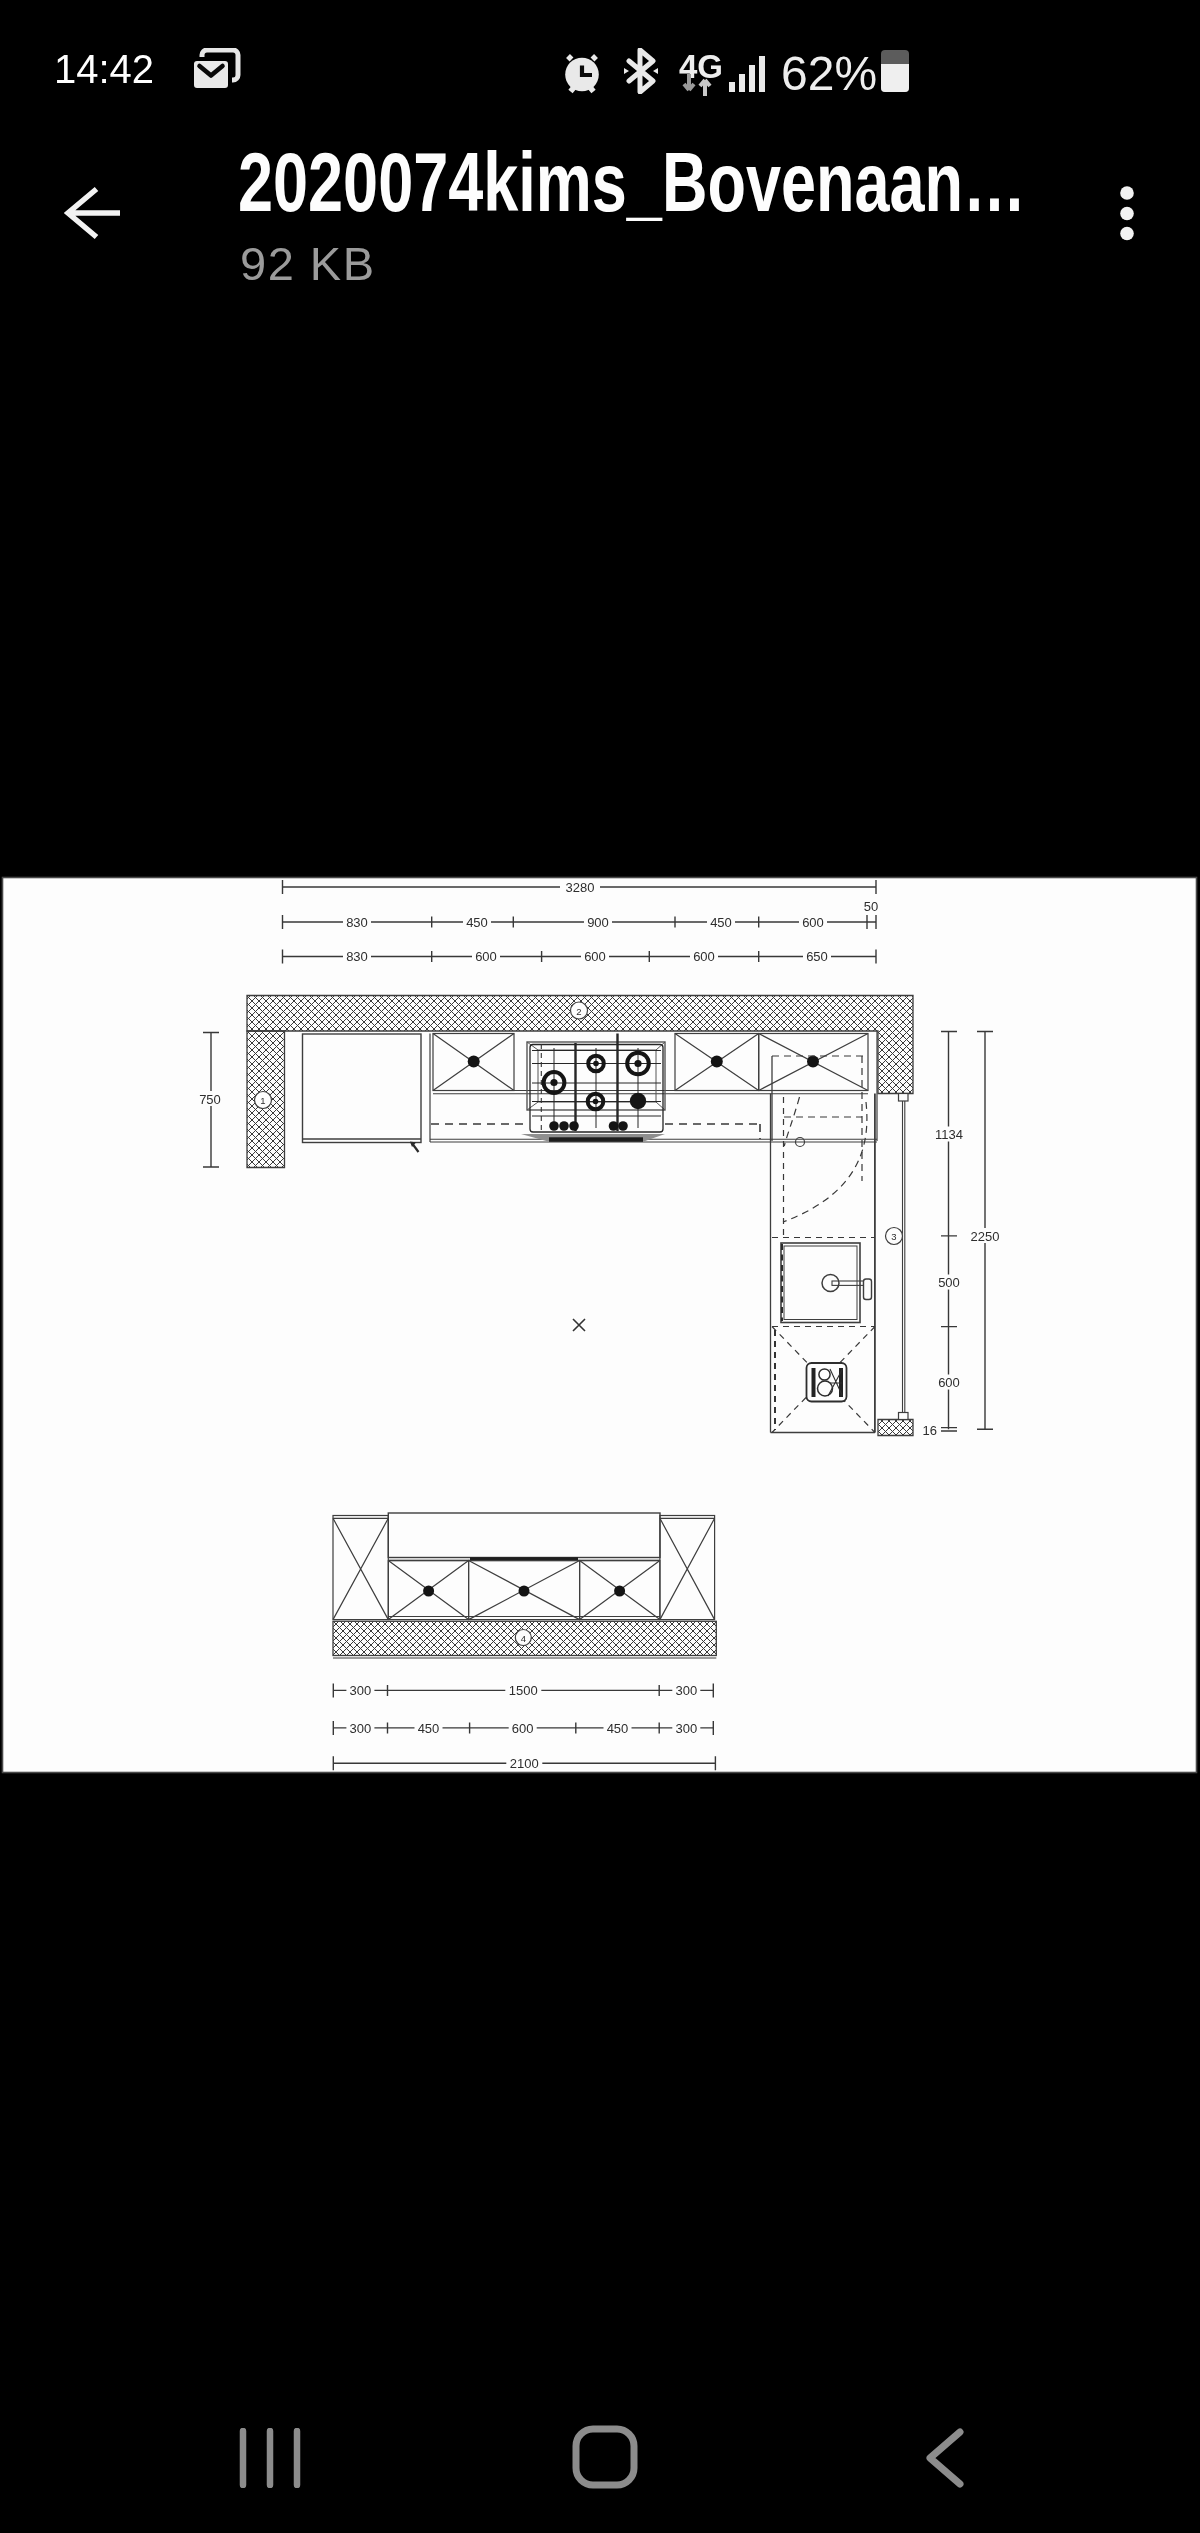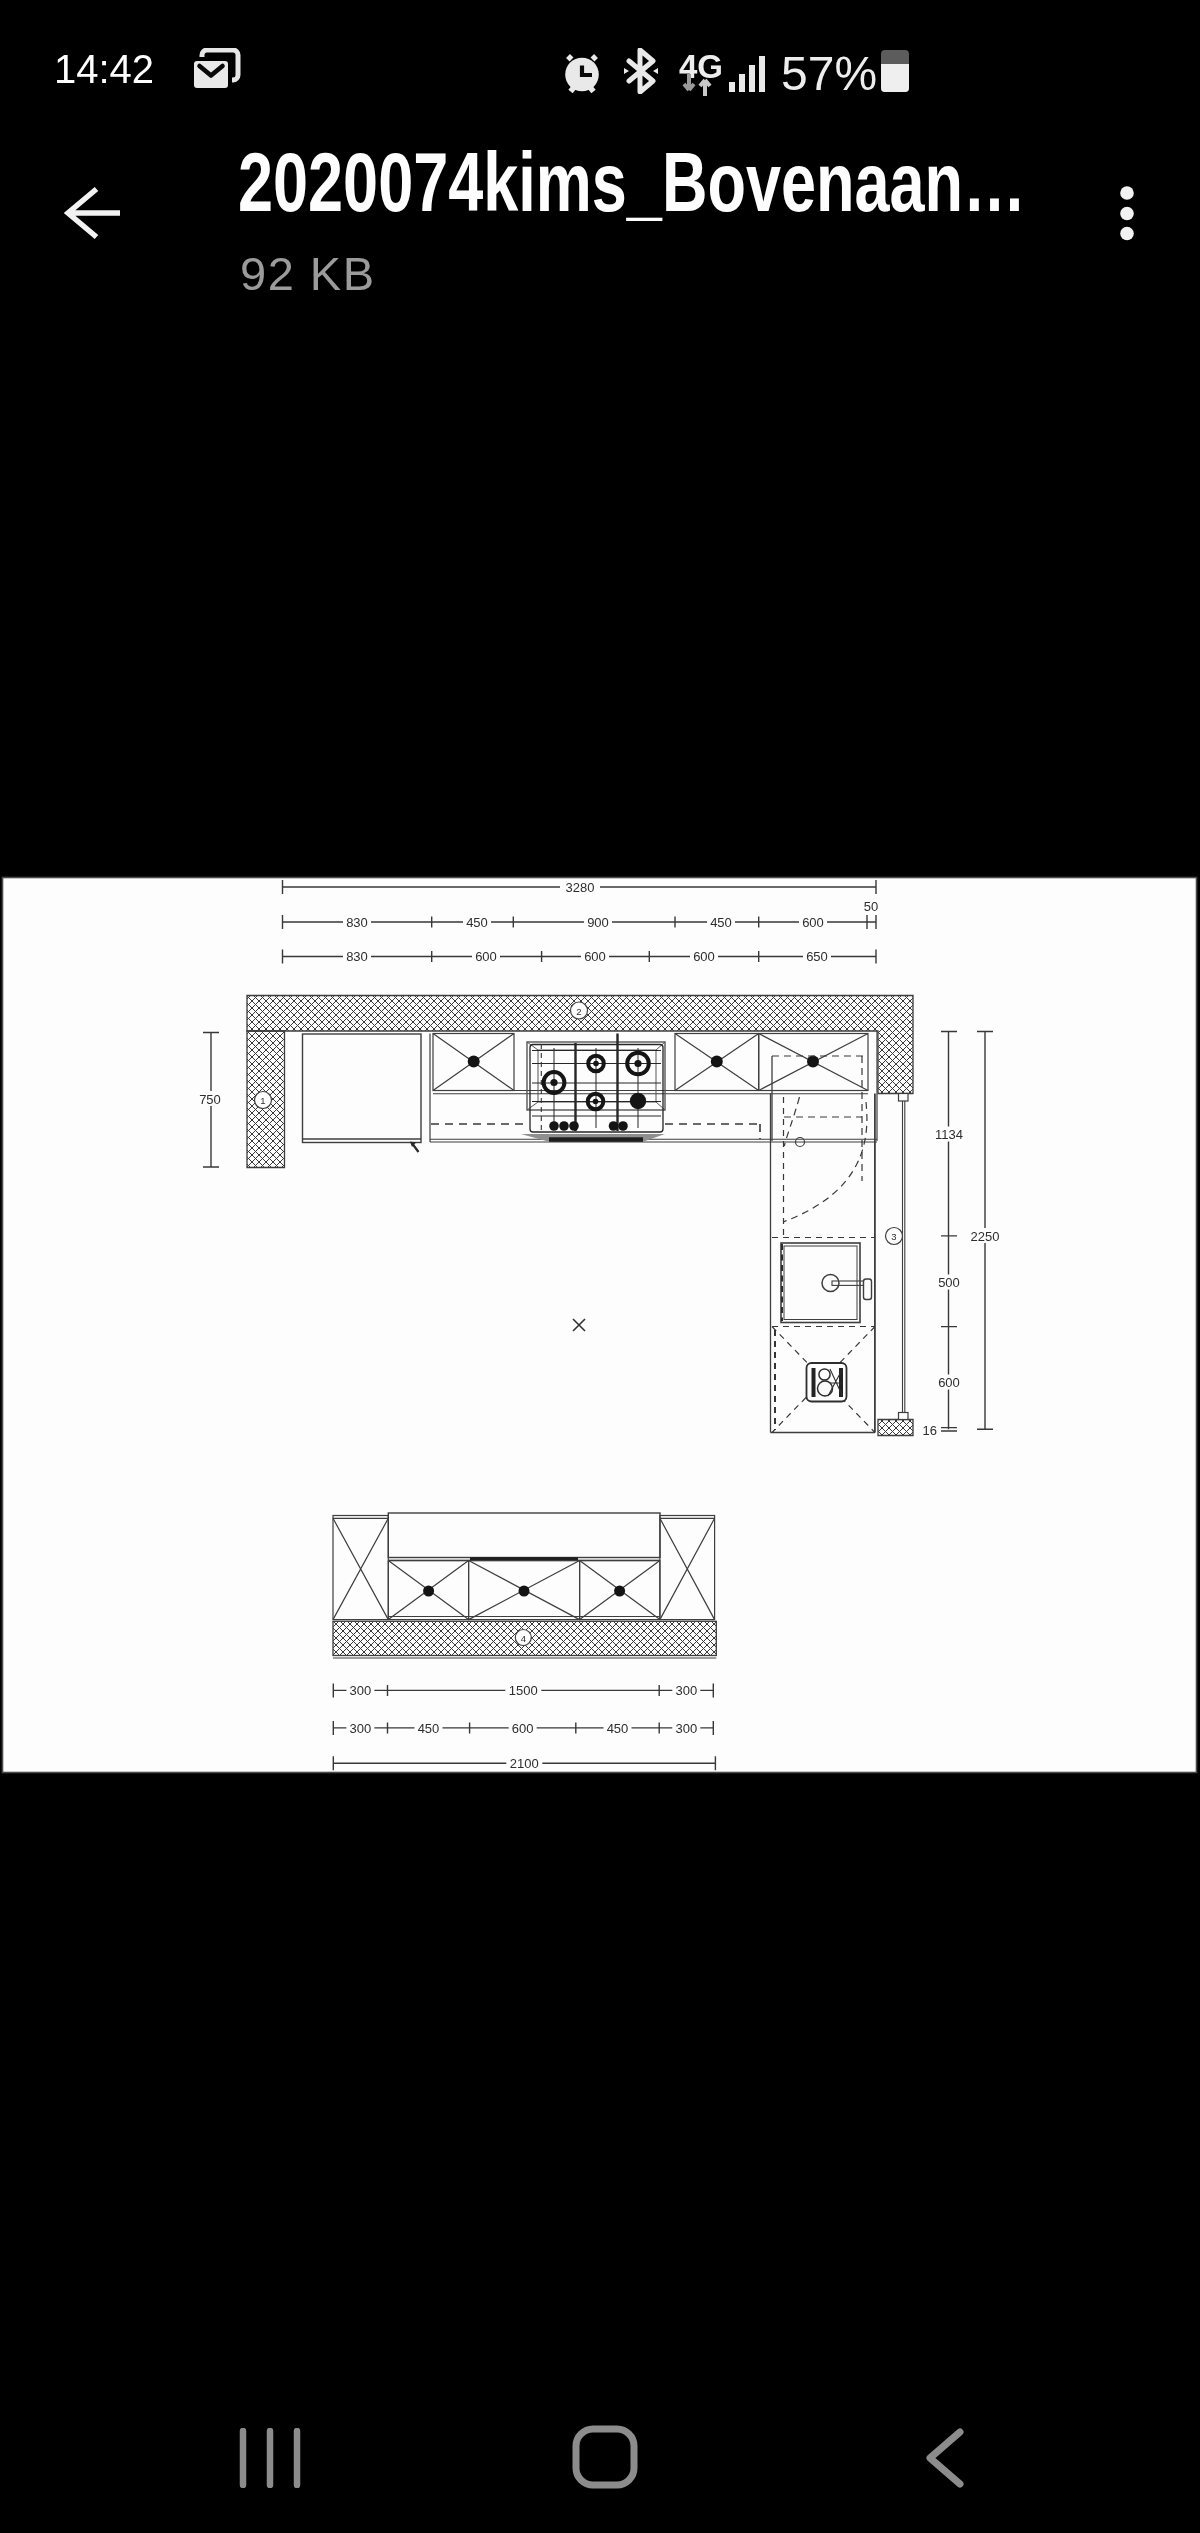--- a/index.html
+++ b/index.html
@@ -35,34 +35,34 @@
 <path d="M24 24 V8 M24 8 L19 14 M24 8 L29 14" stroke="#c9c9c9" stroke-width="4" fill="none"></path>
 </svg>
 
 <svg class="abs" style="left:729px;top:54px;" width="42" height="40" viewBox="0 0 42 40">
 <rect x="0" y="28" width="6" height="10" fill="#e9e9e9"></rect>
 <rect x="10" y="20" width="6" height="18" fill="#e9e9e9"></rect>
 <rect x="20" y="11" width="6" height="27" fill="#e9e9e9"></rect>
 <rect x="30" y="2" width="6" height="36" fill="#e9e9e9"></rect>
 </svg>
 
-<div class="abs" style="left:781px;top:46px;color:#ededed;font-size:48px;">57%</div>
+<div class="abs" style="left:781px;top:46px;color:#ededed;font-size:48px;">62%</div>
 
 <svg class="abs" style="left:880px;top:50px;" width="30" height="42" viewBox="0 0 30 42">
 <rect x="1" y="0" width="28" height="42" rx="4" fill="#5c5c5c"></rect>
 <path d="M1 14 h28 v24 a4 4 0 0 1 -4 4 h-20 a4 4 0 0 1 -4 -4 Z" fill="#efefef"></path>
 </svg>
 
 <svg class="abs" style="left:60px;top:182px;" width="64" height="62" viewBox="0 0 64 62">
 <path d="M36.5 7 L8 31 L36.5 55 M8 31 H60" stroke="#f2f2f2" stroke-width="5.5" fill="none"></path>
 </svg>
 
 <div class="abs" style="left:238px;top:134px;color:#fdfdfd;font-size:84px;font-weight:bold;transform:scaleX(0.75);transform-origin:0 0;white-space:nowrap;">2020074kims_Bovenaan…</div>
 
-<div class="abs" style="left:240px;top:246px;color:#9b9b9b;font-size:47px;letter-spacing:1.5px;">92 KB</div>
+<div class="abs" style="left:240px;top:236px;color:#9b9b9b;font-size:47px;letter-spacing:1.5px;">92 KB</div>
 
 <svg class="abs" style="left:1113px;top:180px;" width="28" height="66" viewBox="0 0 28 66">
 <circle cx="14" cy="13" r="6.8" fill="#f2f2f2"></circle>
 <circle cx="14" cy="33.5" r="6.8" fill="#f2f2f2"></circle>
 <circle cx="14" cy="53.5" r="6.8" fill="#f2f2f2"></circle>
 </svg>
 
 <svg class="abs" style="left:0;top:870px;" width="1200" height="910" viewBox="0 870 1200 910">
 <defs>
 <pattern id="hatch" width="7" height="7" patternUnits="userSpaceOnUse">

